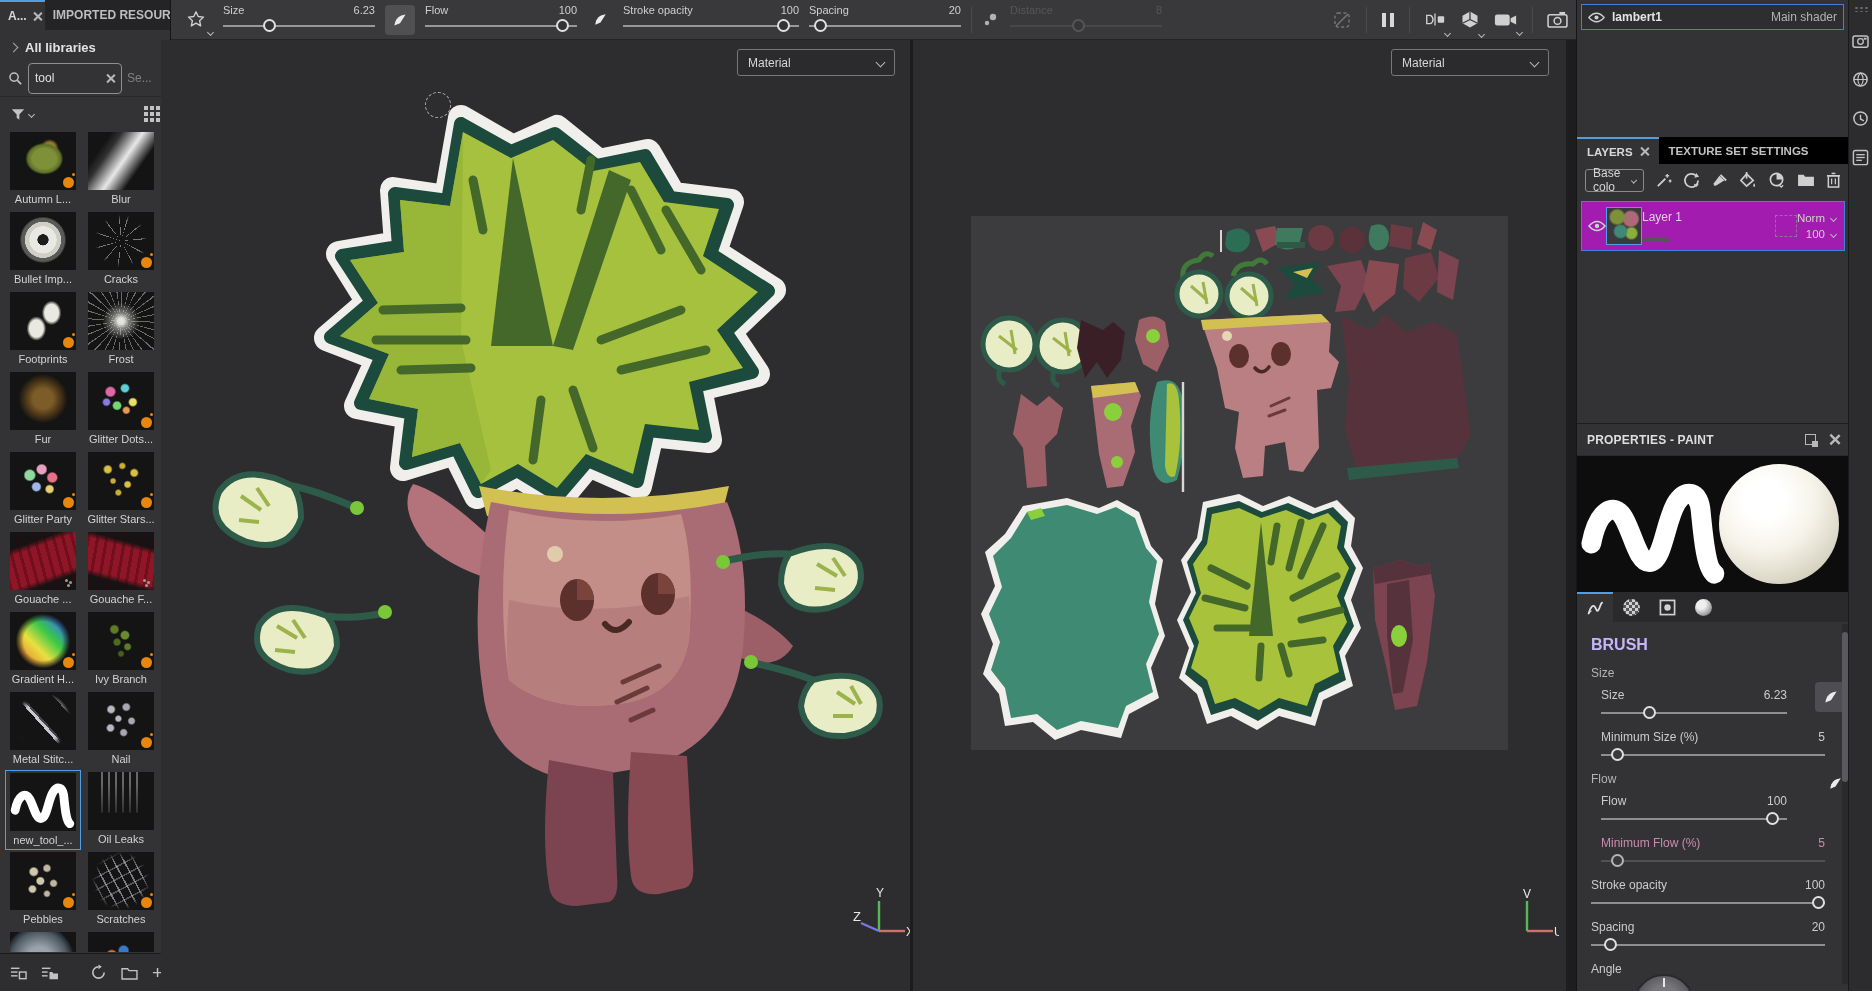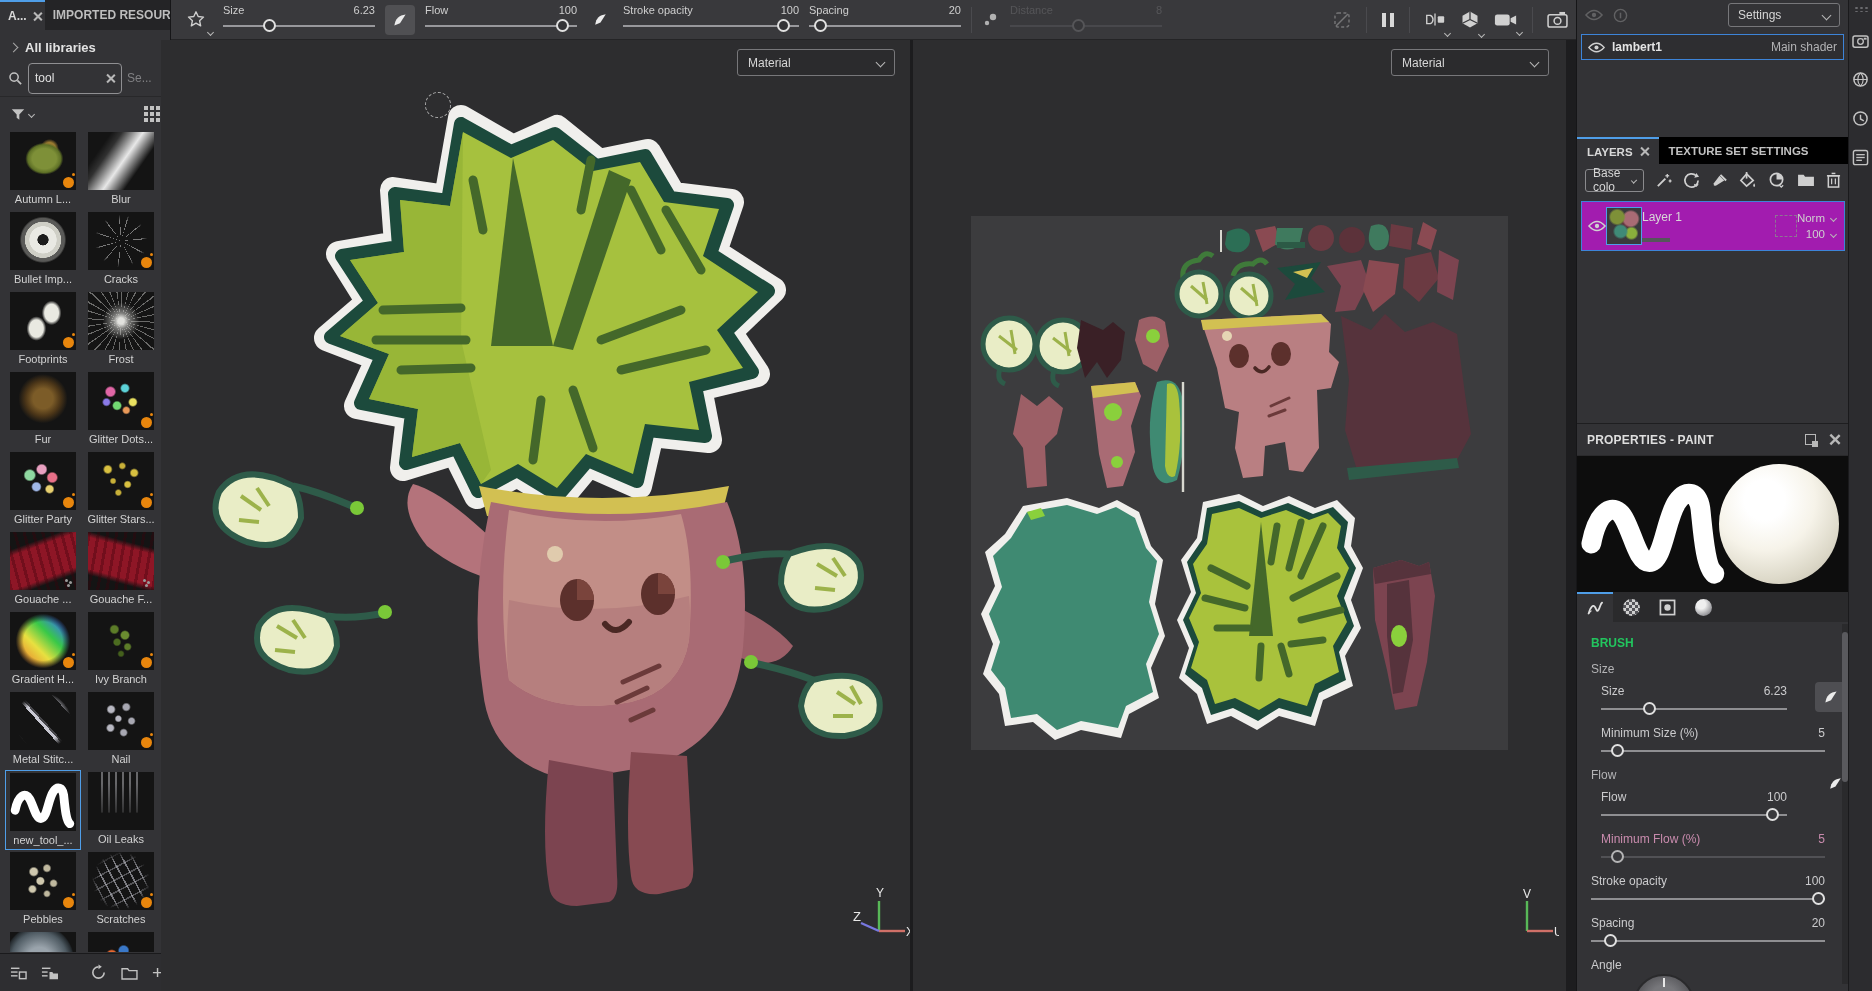--- a/index.html
+++ b/index.html
@@ -136,21 +136,21 @@
   #props-block { position:absolute; left:0; top:423px; width:272px; height:568px; background:#333336; border-top:1px solid #1e1e20; }
   #props-preview { position:absolute; left:0; top:32px; width:272px; height:136px; background:#0d0d0d; }
   #sphere-preview { position:absolute; right:10px; top:8px; width:120px; height:120px; border-radius:50%;
     background: radial-gradient(circle at 38% 30%, #ffffff 0 18%, #f6f3e9 45%, #dcd8c8 72%, #b9b5a4 100%); }
   #props-tabs { position:absolute; left:0; top:168px; width:272px; height:30px; background:#2a2a2c; display:flex; }
   .ptab { width:36px; height:30px; display:flex; align-items:center; justify-content:center; }
   .ptab.active { background:#333336; border-top:2px solid #4f9ee8; }
   #props-scroll { position:absolute; right:1px; top:200px; width:6px; height:360px; background:#2a2a2c; }
   #props-scroll .sthumb { position:absolute; top:8px; width:6px; height:150px; background:#5a5a5e; border-radius:3px; }
   #props-content { position:absolute; left:0; top:198px; width:264px; height:370px; padding:14px 16px 0 14px; overflow:hidden; }
-  .sec-title { font-weight:bold; color:#22c55e; font-size:12px; margin-bottom:12px; }
+  .sec-title { font-weight:bold; color:#c4b5fd; font-size:16px; margin-bottom:12px; }
   .grp-label { color:#b4b4b6; margin:10px 0 8px 0; }
   .prow { margin-left:10px; margin-bottom:2px; display:flex; justify-content:space-between; color:#cbcbcd; }
   .prow.noindent { margin-left:0; }
   .prow.dim, .pslider.dim { color:#f9a8d4; opacity:.75; }
   .pslider { position:relative; height:14px; margin:4px 0 10px 10px; }
   .pslider.noindent { margin-left:0; }
   .pslider::before { content:""; position:absolute; left:0; right:0; top:6px; height:1.5px; background:#8f8f92; }
   .pslider.dim::before { background:#5c5c60; }
   .pslider .knob { background:#3a3a3d; }
   .with-btn { width:186px; }
@@ -747,38 +747,20 @@
       <line x1="14" y1="42" x2="14" y2="12" stroke="#58b858" stroke-width="2.4"></line>
       <line x1="14" y1="42" x2="40" y2="42" stroke="#d07068" stroke-width="2.4"></line>
       <text x="10" y="9" fill="#e8e8e8" font-size="12" font-family="Liberation Sans, sans-serif">V</text>
       <text x="41" y="47" fill="#e8e8e8" font-size="12" font-family="Liberation Sans, sans-serif">U</text>
     </svg>
   </div>
 </div>
 
 <div id="right-panel">
 
-  <div id="tsl-ctl">
-    <span class="dim">
-      <svg width="18" height="12" viewBox="0 0 20 12">
-          <path d="M1,6 Q10,-4 19,6 Q10,16 1,6 Z" fill="none" stroke="#9a9a9a" stroke-width="1.5"></path>
-          <circle cx="10" cy="6" r="2.4" fill="#9a9a9a"></circle>
-        </svg>
-    </span>
-    <span class="dim">
-      <svg width="15" height="15" viewBox="0 0 16 16">
-          <circle cx="8" cy="8" r="6.5" fill="none" stroke="#9a9a9a" stroke-width="1.5"></circle>
-          <line x1="8" y1="5" x2="8" y2="11" stroke="#9a9a9a" stroke-width="1.6"></line>
-        </svg>
-    </span>
-    <div id="tsl-settings">
-      <span>Settings</span>
-      <span class="chev"></span>
-    </div>
-  </div>
   <div id="lambert-row">
     <span class="eye-ic">
       <svg width="17" height="11" viewBox="0 0 20 12">
           <path d="M1,6 Q10,-4 19,6 Q10,16 1,6 Z" fill="none" stroke="#d0d0d0" stroke-width="1.5"></path>
           <circle cx="10" cy="6" r="2.4" fill="#d0d0d0"></circle>
         </svg>
     </span>
     <span id="lambert-name">lambert1</span>
     <span id="lambert-shader">Main shader</span>
   </div>

